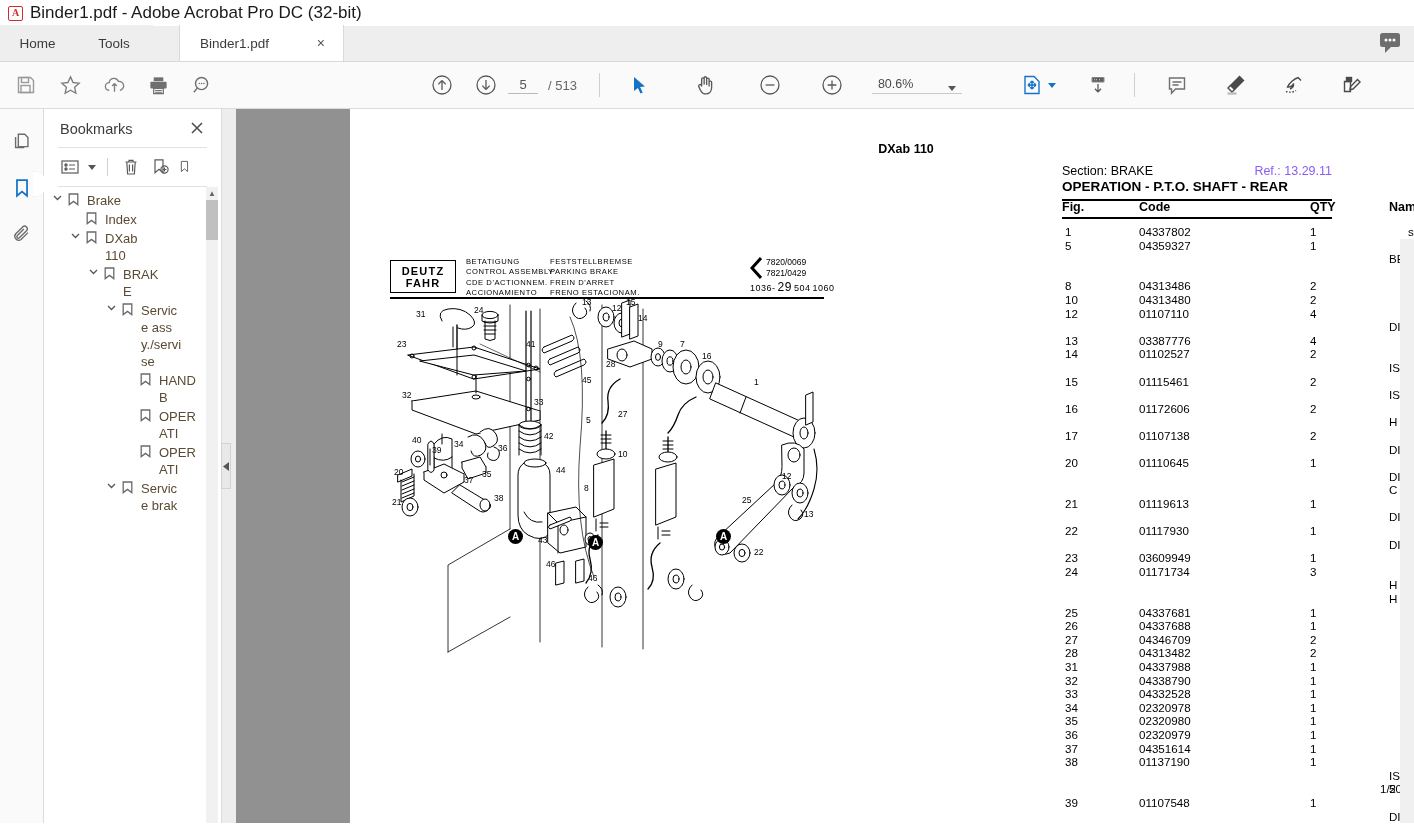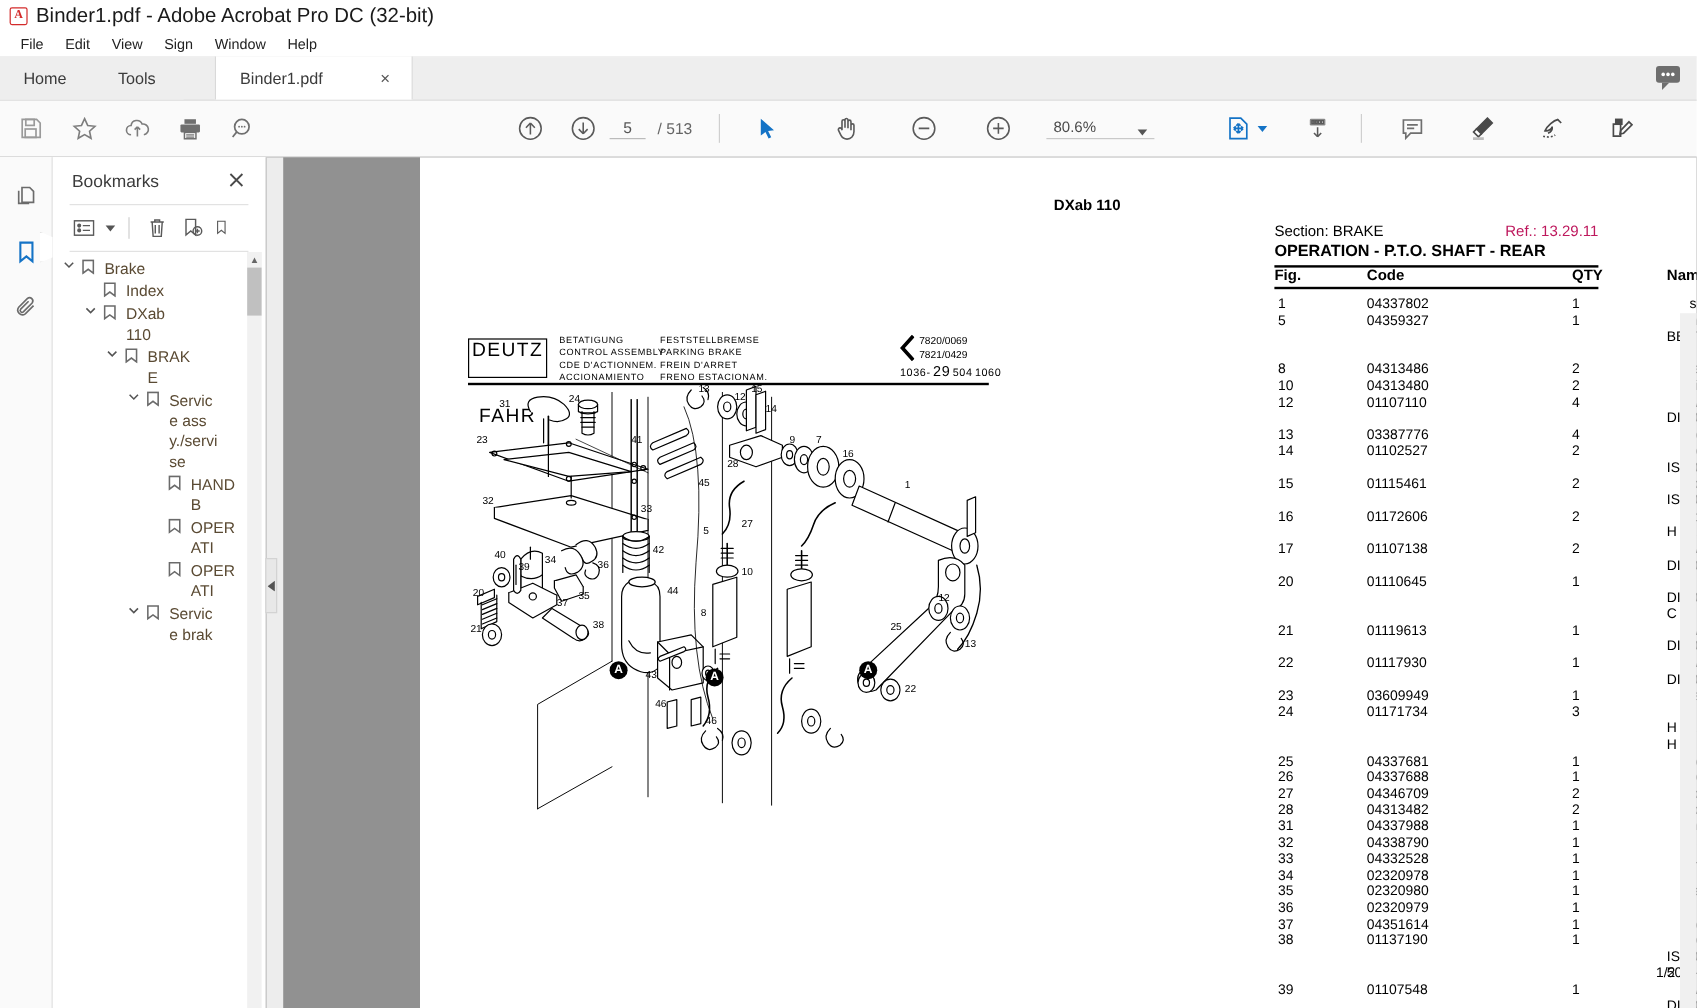--- a/index.html
+++ b/index.html
@@ -165,21 +165,21 @@
   .doc-model {
     position: absolute; left: 0; right: 0; top: 33px; text-align: center;
     font-size: 12.5px; font-weight: bold; color: #000;
     font-family: "Liberation Sans", sans-serif;
   }
   .doc-model span { margin-left: 48px; }
   .doc-section {
     position: absolute; left: 712px; top: 55px; font-size: 12.5px; color: #000;
   }
   .doc-ref {
-    position: absolute; right: 82px; top: 55px; font-size: 12.5px; color: #be185d;
+    position: absolute; right: 82px; top: 55px; font-size: 12.5px; color: #8b5cf6;
   }
   .doc-opheading {
     position: absolute; left: 712px; top: 70px; font-size: 13.5px; font-weight: bold; color: #000;
   }
   .tbl-rule-top {
     position: absolute; left: 712px; right: 82px; top: 90px; height: 2px; background: #000;
   }
   .tbl-rule-bot {
     position: absolute; left: 712px; right: 82px; top: 108px; height: 2px; background: #000;
   }
@@ -207,22 +207,22 @@
   .diagram { position: absolute; left: 40px; top: 140px; width: 500px; height: 520px; }
   .titleblock {
     position: absolute; left: 0; top: 8px; width: 434px; height: 40px;
   }
   .tb-logo {
     position: absolute; left: 0; top: 3px; width: 66px; height: 33px;
     border: 1.6px solid #000; display: flex; flex-direction: column;
     align-items: center; justify-content: center;
   }
   .tb-logo div {
-    font-size: 16px; font-weight: normal; letter-spacing: 1.2px;
-    font-family: "Liberation Sans", sans-serif; line-height: 12px; margin-top: 43px;
+    font-size: 11px; font-weight: bold; letter-spacing: 1.2px;
+    font-family: "Liberation Sans", sans-serif; line-height: 12px;
   }
   .tb-col {
     position: absolute; top: 0; font-size: 7.6px; line-height: 10.3px;
     letter-spacing: 0.55px; color: #000; font-family: "Liberation Sans", sans-serif;
   }
   .tb-col.c1 { left: 76px; }
   .tb-col.c2 { left: 160px; }
   .tb-nums {
     position: absolute; left: 360px; top: 0; font-size: 8.5px; line-height: 11px;
   }
@@ -251,28 +251,20 @@
 </head>
 <body>
 
 <div id="app">
 
   <div class="titlebar">
     <div class="acro-logo">A</div>
     <div class="titlebar-text">Binder1.pdf - Adobe Acrobat Pro DC (32-bit)</div>
   </div>
 
-  <div class="menubar">
-    <div class="menu-item">File</div>
-    <div class="menu-item">Edit</div>
-    <div class="menu-item">View</div>
-    <div class="menu-item">Sign</div>
-    <div class="menu-item">Window</div>
-    <div class="menu-item">Help</div>
-  </div>
 
   <div class="tabstrip">
     <div class="tab home">Home</div>
     <div class="tab tools">Tools</div>
     <div class="tab doc">
       <span>Binder1.pdf</span>
       <span class="tab-close">×</span>
     </div>
     <div class="comment-bubble-right">
       <svg width="28" height="26" viewBox="0 0 28 26">

